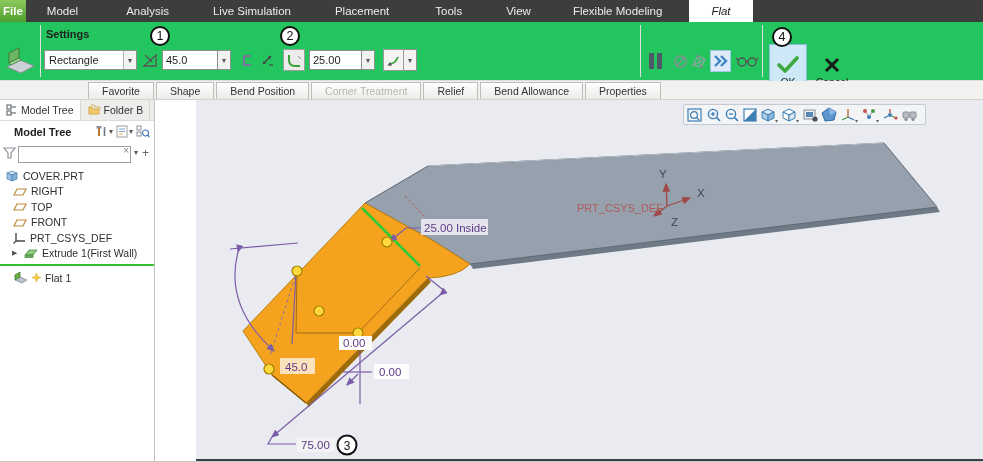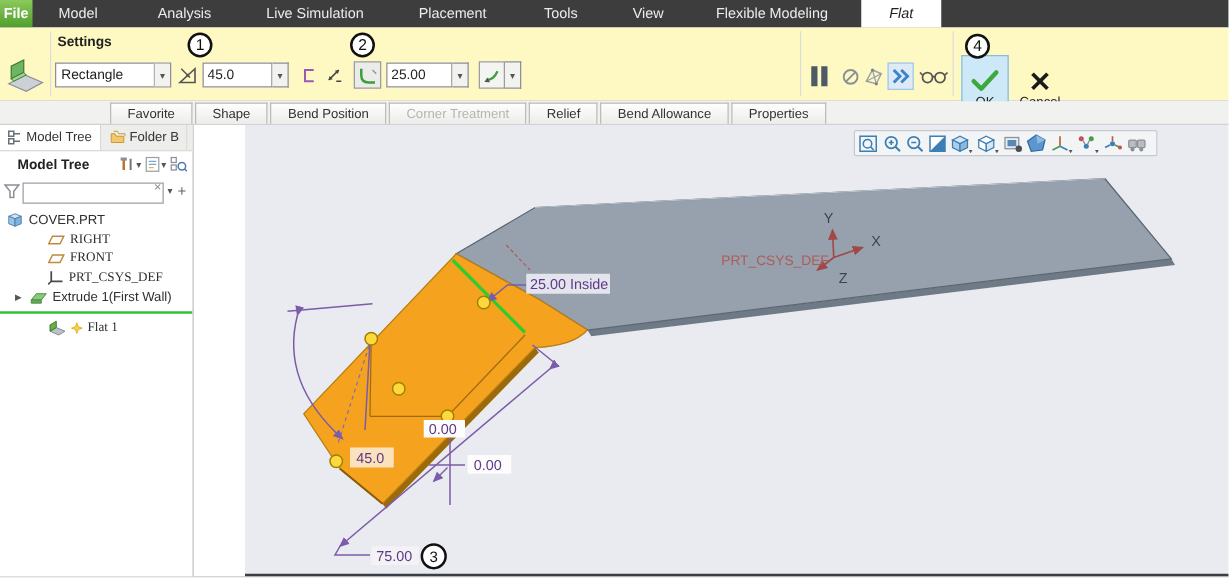--- a/index.html
+++ b/index.html
@@ -10,21 +10,21 @@
   svg text{font-family:"Liberation Sans",sans-serif;}
 
   
   .ribbon-tabs{position:absolute;top:0;left:0;width:983px;height:22px;background:#3d3d3d;
                display:flex;align-items:stretch;}
   .rtab{color:#ececec;font-size:11.5px;display:flex;align-items:center;padding:0 15px;cursor:default;}
   .rtab.file{background:linear-gradient(#8cc95c,#4f9e2d);color:#fff;font-weight:bold;padding:0 3px;}
   .rtab.flat{background:#fff;color:#222;font-style:italic;padding:0 22px;}
 
   
-  .ribbon-body{position:absolute;top:22px;left:0;width:983px;height:59px;background:#fef9c3;
+  .ribbon-body{position:absolute;top:22px;left:0;width:983px;height:59px;background:#22c55e;
                border-bottom:1px solid #dcdcda;}
   .vsep{position:absolute;top:3px;width:1px;height:52px;background:#ddddda;}
   .settings-label{position:absolute;left:46px;top:6px;font-size:11px;font-weight:bold;color:#222;}
   .combo{position:absolute;height:20px;border:1px solid #8f8f8f;background:#fff;display:flex;
          align-items:center;font-size:11px;color:#222;}
   .combo .val{flex:1;padding:0 4px;overflow:hidden;white-space:nowrap;}
   .caret{width:13px;height:100%;display:flex;align-items:center;justify-content:center;
          border-left:1px solid #b5b5b5;background:#f2f2f1;color:#555;font-size:8px;}
   .caret-btn{position:absolute;height:20px;width:13px;border:1px solid #8f8f8f;border-left:none;
              background:#f2f2f1;color:#555;font-size:8px;display:flex;align-items:center;justify-content:center;}
@@ -64,21 +64,21 @@
   .phicon{display:flex;align-items:center;margin-left:3px;}
   .mini-caret{font-size:8px;color:#555;margin-left:1px;}
   .filter-row{display:flex;align-items:center;height:21px;padding:0 3px;gap:2px;}
   .filter-input-wrap{position:relative;flex:1;height:17px;}
   .filter-input-wrap input{width:100%;height:17px;border:1px solid #9aa0a6;font-size:10.5px;
         padding:0 14px 0 3px;font-family:"Liberation Sans",sans-serif;}
   .clear-x{position:absolute;right:2px;top:1px;font-size:10px;color:#8a8a8a;}
   .plus{font-size:12px;color:#666;padding:0 2px;}
   .tree{padding-top:5px;font-size:10.5px;color:#2e2e2e;}
   .trow{display:flex;align-items:center;height:15.5px;gap:4px;}
-  .ind1{padding-left:5px;} .ind2{padding-left:38px;font-family:Liberation Serif, serif;} .ind-exp{padding-left:12px;}
+  .ind1{padding-left:5px;} .ind2{padding-left:13px;} .ind-exp{padding-left:12px;}
   .expander{font-size:7px;color:#555;width:8px;}
   .insertion{height:2px;background:#34c034;margin:3px 0 4px 0;}
 
   .canvas{position:absolute;left:196px;top:0;width:787px;height:362px;background:#e9ebf0;}
   .gtoolbar{position:absolute;left:487px;top:4px;width:243px;height:21px;background:#f3f4f6;
             border:1px solid #c6cad0;border-radius:2px;display:flex;align-items:center;
             padding:0 3px;gap:2px;}
   .gticon{display:flex;align-items:center;}
   .bottom-strip{position:absolute;left:0;bottom:0;width:787px;height:3px;background:#3a3f45;}
 </style>
@@ -310,20 +310,26 @@
         <div class="trow ind2">
           <svg width="14" height="11" viewBox="0 0 14 11">
             <polygon points="1,9 4,3 13,3 10,9" fill="none" stroke="#c08a3e" stroke-width="1.2"></polygon>
           </svg>
           <span>RIGHT</span>
         </div>
         <div class="trow ind2">
           <svg width="14" height="11" viewBox="0 0 14 11">
             <polygon points="1,9 4,3 13,3 10,9" fill="none" stroke="#c08a3e" stroke-width="1.2"></polygon>
           </svg>
+          <span>TOP</span>
+        </div>
+        <div class="trow ind2">
+          <svg width="14" height="11" viewBox="0 0 14 11">
+            <polygon points="1,9 4,3 13,3 10,9" fill="none" stroke="#c08a3e" stroke-width="1.2"></polygon>
+          </svg>
           <span>FRONT</span>
         </div>
         <div class="trow ind2">
           <svg width="13" height="12" viewBox="0 0 13 12">
             <path d="M3,1 L3,9 L12,9" fill="none" stroke="#4a4a4a" stroke-width="1.4"></path>
             <line x1="3" y1="9" x2="0.5" y2="11.5" stroke="#4a4a4a" stroke-width="1.2"></line>
           </svg>
           <span>PRT_CSYS_DEF</span>
         </div>
         <div class="trow ind-exp">

